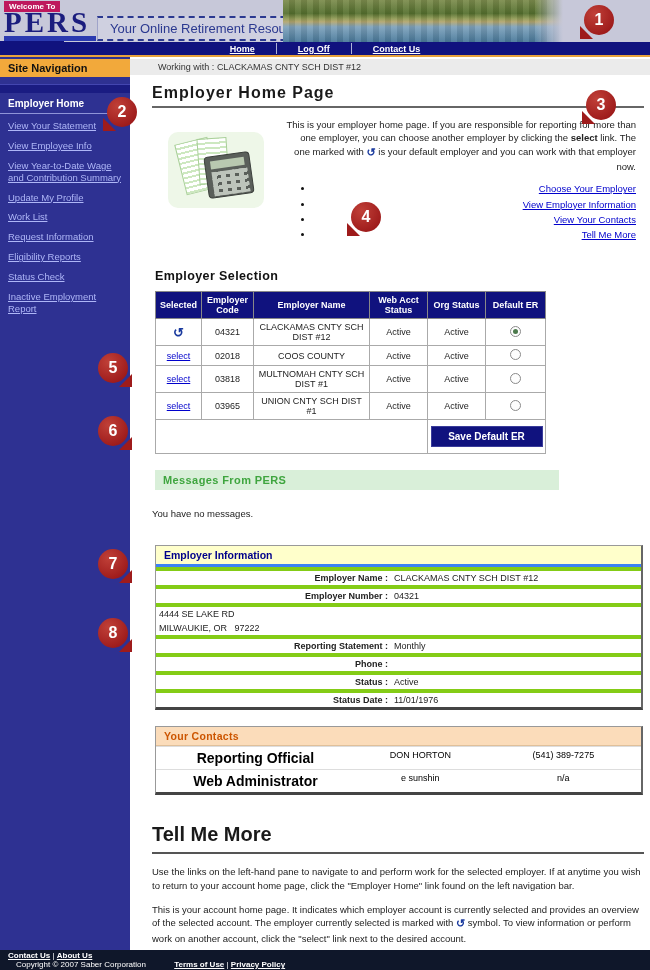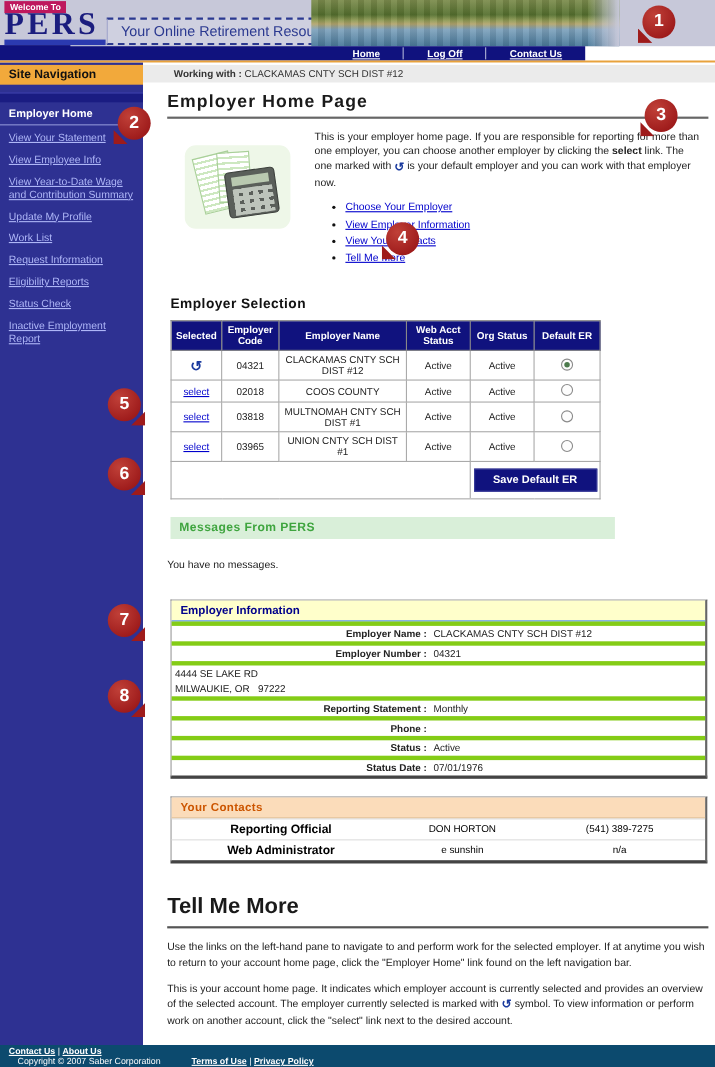--- a/index.html
+++ b/index.html
@@ -15,50 +15,50 @@
   .logo-bar2 { position:absolute; top:41px; left:0; width:64px; height:6px; background:#10127e; }
   .tagline { position:absolute; top:16px; left:97px; padding:3px 12px; color:#2b3990; font-size:13px; border:1px solid #9fa3c9; border-top:2px dashed #2b3990; border-bottom:2px dashed #2b3990; background:#cfd0e0; white-space:nowrap; }
   .photo { position:absolute; top:0; left:283px; width:280px; height:42px;
     background:
       repeating-linear-gradient(90deg, rgba(255,255,255,0.06) 0 6px, rgba(0,0,0,0.08) 6px 12px),
       linear-gradient(180deg, #7d8d4e 0%, #55702f 32%, #8f9a55 44%, #b3a66e 52%, #7fa3bd 64%, #49799a 100%);
   }
   .photo::after { content:""; position:absolute; right:0; top:0; width:28px; height:42px; background:linear-gradient(90deg, rgba(199,200,217,0) 0%, #c7c8d9 100%); }
 
   
-  .topnav { position:absolute; top:42px; left:0; width:532px; height:13px; background:#10127e; display:flex; justify-content:flex-end; align-items:center; }
+  .topnav { position:absolute; top:42px; left:0; width:650px; height:13px; background:#10127e; display:flex; justify-content:center; align-items:center; }
   .topnav a { color:#fff; font-size:9px; font-weight:bold; text-decoration:underline; padding:0 21px; border-left:1px solid #aeb2d8; height:11px; display:flex; align-items:center; }
   .topnav a:first-child { border-left:none; }
   .goldline { position:absolute; top:55px; left:0; width:650px; height:2px; background:#e8a23c; }
 
   
   .sidebar { position:absolute; top:57px; left:0; width:130px; height:893px; background:#2e3192; }
   .sitenav-title { margin-top:2px; background:#f2a93b; color:#111; font-weight:bold; font-size:11px; padding:3px 8px; }
   .side-navybar { margin-top:7px; height:9px; background:#1a1c82; border-top:1px solid #4346b0; }
   .side-home { color:#fff; font-weight:bold; font-size:10px; padding:5px 8px 4px 8px; }
   .side-divider { height:1px; background:#8f94d8; margin:0; }
   .side-link { display:block; color:#aeb6f7; font-size:9.5px; text-decoration:underline; padding:6px 8px 2px 8px; line-height:1.25; }
 
   
   .content { position:absolute; top:57px; left:130px; width:520px; height:893px; background:#fff; overflow:hidden; }
   .working-bar { margin-top:2px; background:#ebebeb; font-size:9px; color:#333; padding:3px 10px 3px 28px; }
-  .working-bar b { font-weight:bold;text-align:center; }
+  .working-bar b { font-weight:normal;text-align:center; }
   .page-title { margin:9px 6px 0 22px; font-size:16px; font-weight:bold; color:#1a1a1a; letter-spacing:1px; border-bottom:2px solid #666; padding-bottom:4px; }
 
   .intro-row { display:flex; margin:10px 0 0 38px; }
   .calc-graphic { position:relative; width:96px; height:76px; margin-top:14px; background:#eef7e8; border-radius:10px; flex:0 0 auto; }
   .paper1, .paper2 { position:absolute; background:repeating-linear-gradient(180deg,#ffffff 0 3px,#cde8c0 3px 5px); border:1px solid #a8cf98; }
   .paper1 { width:34px; height:52px; left:12px; top:8px; transform:rotate(-14deg); }
   .paper2 { width:30px; height:46px; left:30px; top:6px; transform:rotate(-4deg); }
   .calc-body { position:absolute; width:46px; height:42px; left:38px; top:22px; background:#5a5f5a; border-radius:4px; transform:rotate(-8deg); border:1px solid #3c403c; }
   .calc-screen { position:absolute; left:5px; top:4px; width:34px; height:8px; background:#b9c9b0; }
   .calc-keys { position:absolute; left:5px; top:15px; width:36px; height:24px;
      background:repeating-linear-gradient(90deg,#cfd6cc 0 5px,transparent 5px 9px),
                 repeating-linear-gradient(180deg,#cfd6cc 0 4px,transparent 4px 7px); opacity:.85; }
-  .intro-text { margin-left:22px; width:350px; font-size:9.5px; color:#222; line-height:1.4; }
+  .intro-text { margin-left:22px; width:350px; font-size:9.5px; color:#222; line-height:1.4;text-align:right; }
   .inline-marker { color:#1a3a9e; font-weight:bold; font-size:11px; vertical-align:-1px; }
   .intro-links { margin:9px 0 0 28px; }
   .intro-links li { font-size:9.5px; margin-bottom:2px; color:#111; }
   .intro-links a, a.plain-link { color:#0000cc; text-decoration:underline; }
 
   .sel-title { margin:26px 0 0 25px; font-size:12.5px; font-weight:bold; color:#111; letter-spacing:.4px; }
 
   table.sel-table { margin:8px 0 0 25px; border-collapse:collapse; width:390px; table-layout:fixed; }
   .sel-table th { background:#10127e; color:#fff; font-size:9px; font-weight:bold; border:1px solid #888; padding:3px 2px; text-align:center; }
   .sel-table td { font-size:9px; color:#222; border:1px solid #aaa; padding:3px 2px; text-align:center; vertical-align:middle; }
@@ -68,40 +68,40 @@
   .sel-table .empty-cell { border-left:1px solid #aaa; border-right:none; }
   .radio { width:11px; height:11px; border:1px solid #8a8a8a; border-radius:50%; display:inline-block; background:#fdfdfd; position:relative; }
   .radio.checked::after { content:""; position:absolute; left:2px; top:2px; width:5px; height:5px; border-radius:50%; background:#4c7a4c; }
   .save-btn { background:#10127e; color:#fff; font-weight:bold; font-size:10px; font-family:"Liberation Sans",sans-serif; border:1px solid #3a3c9a; padding:4px 0; width:112px; cursor:pointer; }
 
   .msg-header { margin:16px 6px 0 25px; width:404px; background:#d9efd9; color:#3fa53f; font-weight:bold; font-size:11px; padding:4px 8px; letter-spacing:.4px; }
   .msg-body { margin:18px 0 0 22px; font-size:9.5px; color:#222; }
 
   .panel { margin-left:25px; width:488px; border:1px solid #999; border-right:2px solid #666; border-bottom:3px solid #444; background:#fff; }
   .info-panel { margin-top:26px; }
-  .panel-header-yellow { background:#ffffcb; color:#00008b; font-weight:bold; font-size:10.5px; padding:3px 8px; border-bottom:1px solid #3b82f6; }
+  .panel-header-yellow { background:#ffffcb; color:#00008b; font-weight:bold; font-size:10.5px; padding:3px 8px; border-bottom:3px solid #3b82f6; }
   .info-row { display:flex; border-top:4px solid #84cc16; align-items:center; min-height:14px; }
   .info-row:first-of-type { border-top:none; }
   .info-label { width:235px; text-align:right; font-weight:bold; font-size:9px; color:#222; padding:2px 3px 2px 0; flex:0 0 auto; }
   .info-value { font-size:9px; color:#222; padding:2px 0 2px 3px; white-space:pre-wrap; }
 
   .contacts-panel { margin-top:16px; }
   .panel-header-peach { background:#fbdcba; color:#cc5500; font-weight:bold; font-size:10.5px; padding:3px 8px; border-bottom:1px solid #e0c09a; letter-spacing:.3px; }
   .contact-row { display:flex; border-top:1px solid #ddd; }
   .contact-row:first-of-type { border-top:none; }
-  .contact-role { width:41%; text-align:center; font-weight:bold; font-size:11px; padding:3px 0; }
+  .contact-role { width:41%; text-align:center; font-weight:bold; font-size:14px; padding:3px 0; }
   .contact-name { width:27%; text-align:center; font-size:9px; padding:3px 0; }
   .contact-phone { width:32%; text-align:center; font-size:9px; padding:3px 0; }
 
   .tmm-title { margin:28px 6px 0 22px; font-size:20px; font-weight:bold; color:#1a1a1a; border-bottom:2px solid #555; padding-bottom:6px; }
   .tmm-p { margin:11px 8px 0 22px; font-size:9.5px; color:#222; line-height:1.4; }
   .tmm-h { margin:16px 0 0 22px; font-size:12px; font-weight:bold; color:#111; }
 
   
-  .footer { position:absolute; bottom:0; left:0; width:650px; height:20px; background:#0c4a6e; color:#fff; font-size:8px; line-height:9px; padding:1px 0 0 8px; }
+  .footer { position:absolute; bottom:0; left:0; width:650px; height:20px; background:#0f172a; color:#fff; font-size:8px; line-height:9px; padding:1px 0 0 8px; }
   .footer a { color:#fff; font-weight:bold; text-decoration:underline; }
   .footer .row2 { padding-left:8px; }
   .footer .copy { font-weight:normal; text-decoration:none; margin-right:26px; }
 
   
   .callout { position:absolute; width:30px; height:30px; border-radius:50%;
      background:radial-gradient(circle at 35% 30%, #c04038, #9e1b1b 75%);
      color:#fff; font-weight:bold; font-size:16px; display:flex; align-items:center; justify-content:center; z-index:60; }
   .callout::after { content:""; position:absolute; width:13px; height:13px; background:#9e1b1b; }
   .callout.dl::after { left:-4px; bottom:-4px; clip-path:polygon(0 0, 0 100%, 100% 100%); }
@@ -266,21 +266,21 @@
       <div class="info-row">
         <div class="info-label">Phone :</div>
         <div class="info-value"></div>
       </div>
       <div class="info-row">
         <div class="info-label">Status :</div>
         <div class="info-value">Active</div>
       </div>
       <div class="info-row">
         <div class="info-label">Status Date :</div>
-        <div class="info-value">07/01/1976</div>
+        <div class="info-value">11/01/1976</div>
       </div>
     </div>
 
     <div class="panel contacts-panel">
       <div class="panel-header-peach">Your Contacts</div>
       <div class="contact-row">
         <div class="contact-role">Reporting Official</div>
         <div class="contact-name">DON HORTON</div>
         <div class="contact-phone">(541) 389-7275</div>
       </div>

